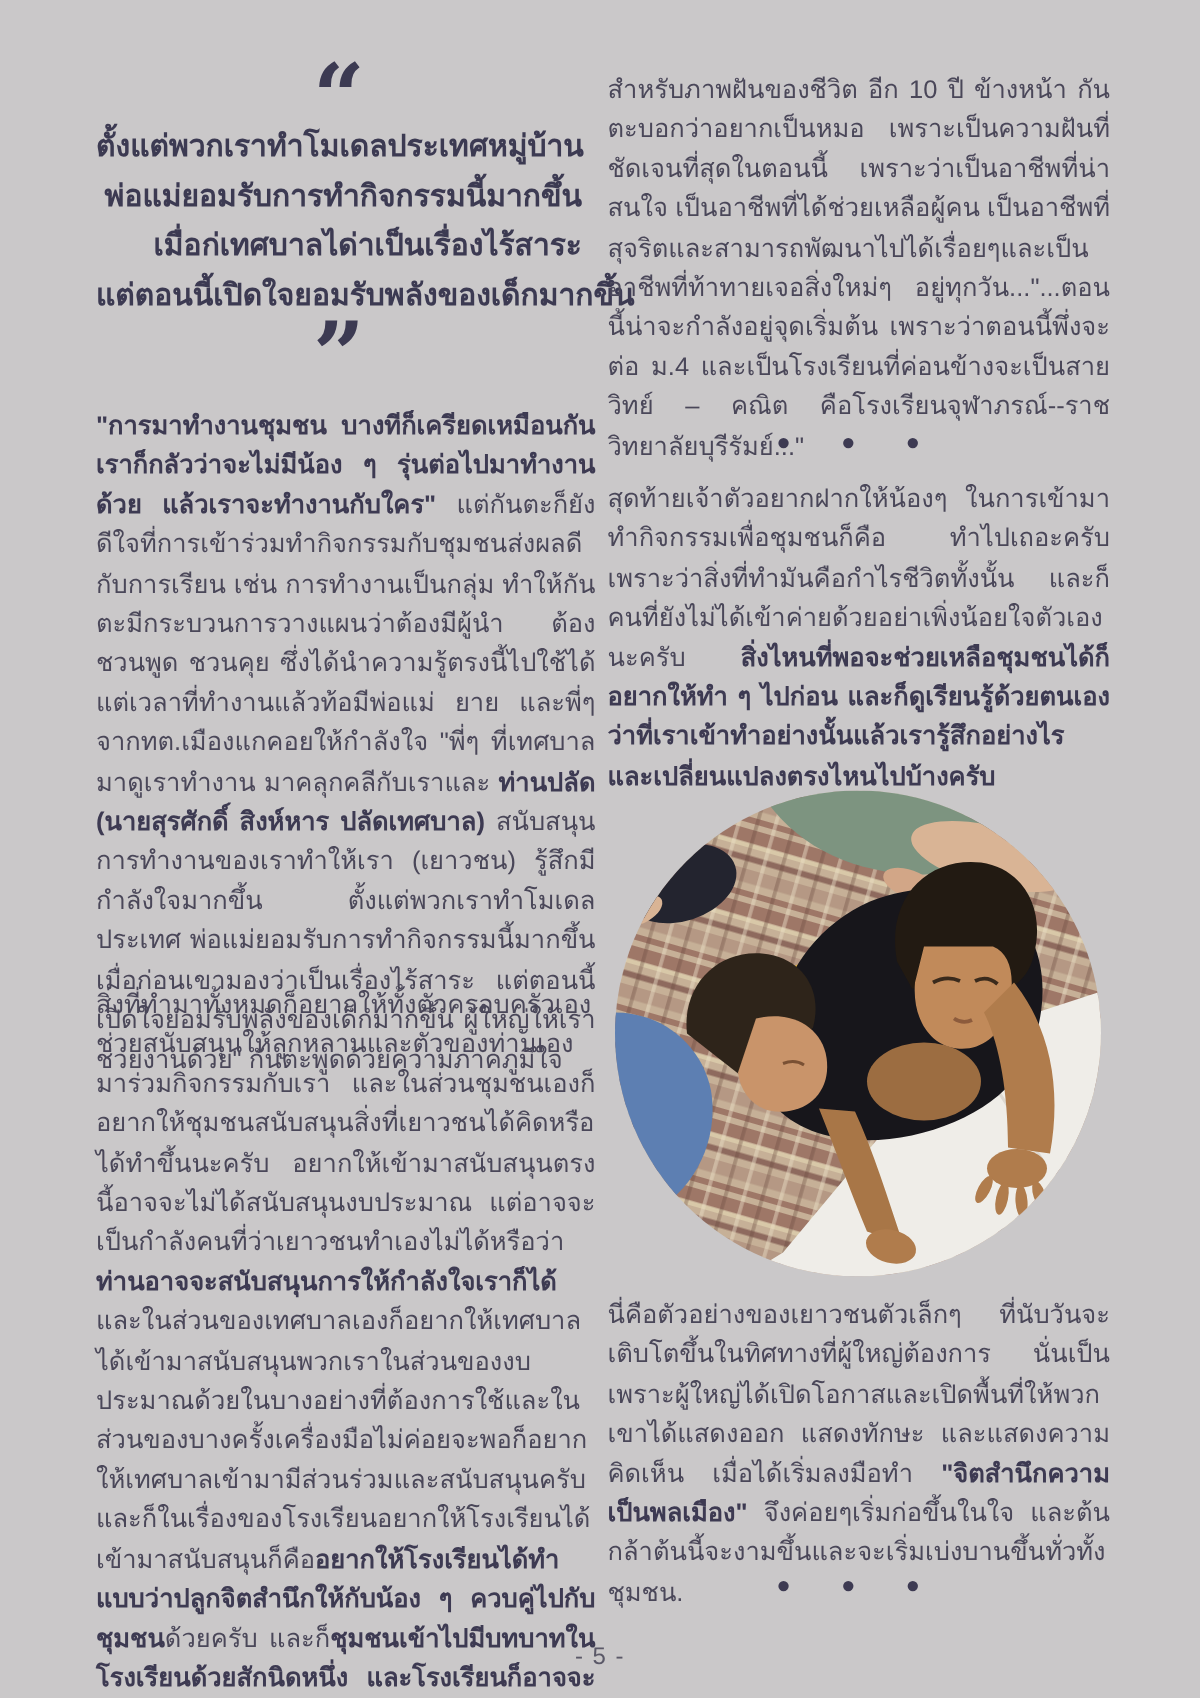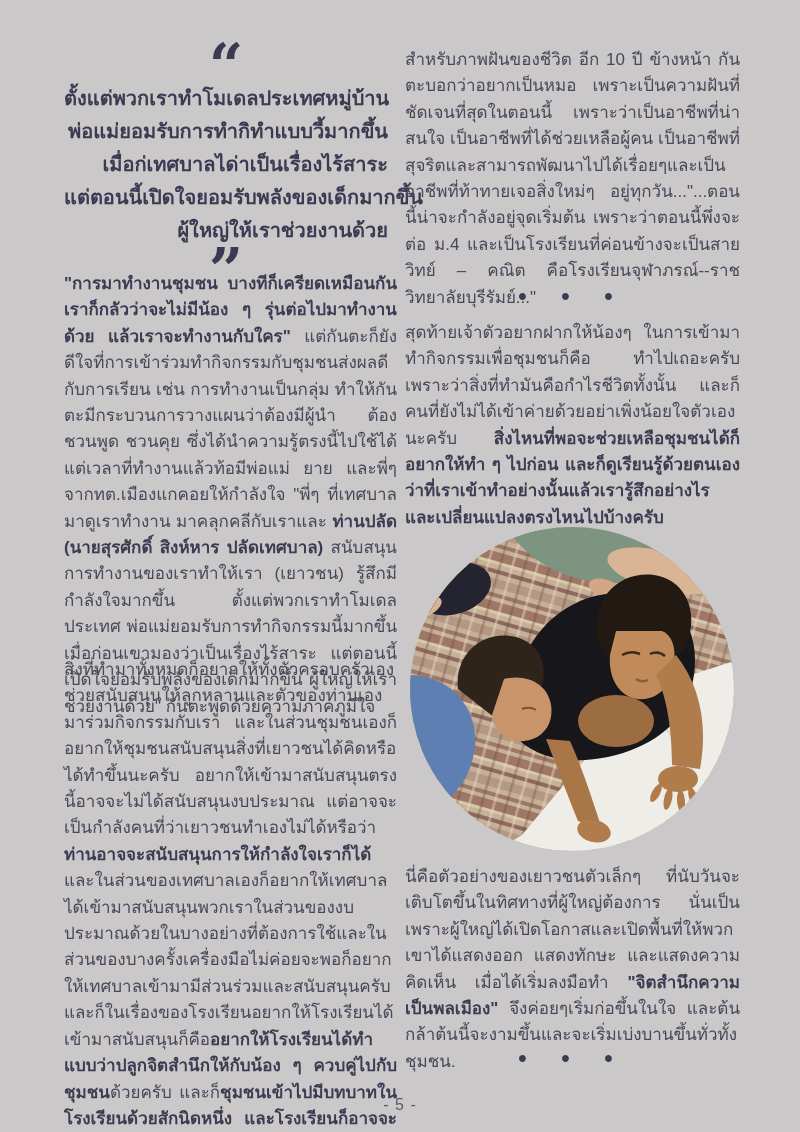--- a/index.html
+++ b/index.html
@@ -48,24 +48,23 @@
   }
 </style>
 </head>
 <body>
 
 <div class="page">
 
   <div class="quote-block">
     <div class="quote-mark">“</div>
     <div class="quote-line">ตั้งแต่พวกเราทำโมเดลประเทศหมู่บ้าน</div>
-    <div class="quote-line">พ่อแม่ยอมรับการทำกิทำแบบวี้มากขึ้น</div>
+    <div class="quote-line">พ่อแม่ยอมรับการทำกิจกรรมนี้มากขึ้น</div>
     <div class="quote-line">เมื่อก่เทศบาลได่าเป็นเรื่องไร้สาระ</div>
     <div class="quote-line">แต่ตอนนี้เปิดใจยอมรับพลังของเด็กมากขึ้น</div>
-    <div class="quote-line">ผู้ใหญ่ให้เราช่วยงานด้วย</div>
     <div class="quote-mark" style="margin-top:8px;">”</div>
   </div>
 
   <div class="para" style="left:64px;top:271px;width:333px;"><span class="bold">"การมาทำงานชุมชน บางทีก็เครียดเหมือนกัน เราก็กลัวว่าจะไม่มีน้อง ๆ รุ่นต่อไปมาทำงานด้วย แล้วเราจะทำงานกับใคร"</span><span> แต่กันตะก็ยังดีใจที่การเข้าร่วมทำกิจกรรมกับชุมชนส่งผลดีกับการเรียน เช่น การทำงานเป็นกลุ่ม ทำให้กันตะมีกระบวนการวางแผนว่าต้องมีผู้นำ ต้องชวนพูด ชวนคุย ซึ่งได้นำความรู้ตรงนี้ไปใช้ได้ แต่เวลาที่ทำงานแล้วท้อมีพ่อแม่ ยาย และพี่ๆ จากทต.เมืองแกคอยให้กำลังใจ "พี่ๆ ที่เทศบาลมาดูเราทำงาน มาคลุกคลีกับเราและ </span><span class="bold">ท่านปลัด (นายสุรศักดิ์ สิงห์หาร ปลัดเทศบาล)</span><span> สนับสนุนการทำงานของเราทำให้เรา (เยาวชน) รู้สึกมีกำลังใจมากขึ้น ตั้งแต่พวกเราทำโมเดลประเทศ พ่อแม่ยอมรับการทำกิจกรรมนี้มากขึ้น เมื่อก่อนเขามองว่าเป็นเรื่องไร้สาระ แต่ตอนนี้เปิดใจยอมรับพลังของเด็กมากขึ้น ผู้ใหญ่ให้เราช่วยงานด้วย" กันตะพูดด้วยความภาคภูมิใจ</span></div>
   <div class="para" style="left:64px;top:657px;width:333px;"><span>สิ่งที่ทำมาทั้งหมดก็อยากให้ทั้งตัวครอบครัวเองช่วยสนับสนุนให้ลูกหลานและตัวของท่านเองมาร่วมกิจกรรมกับเรา และในส่วนชุมชนเองก็อยากให้ชุมชนสนับสนุนสิ่งที่เยาวชนได้คิดหรือได้ทำขึ้นนะครับ อยากให้เข้ามาสนับสนุนตรงนี้อาจจะไม่ได้สนับสนุนงบประมาณ แต่อาจจะเป็นกำลังคนที่ว่าเยาวชนทำเองไม่ได้หรือว่า</span><span class="bold">ท่านอาจจะสนับสนุนการให้กำลังใจเราก็ได้</span><span> และในส่วนของเทศบาลเองก็อยากให้เทศบาลได้เข้ามาสนับสนุนพวกเราในส่วนของงบประมาณด้วยในบางอย่างที่ต้องการใช้และในส่วนของบางครั้งเครื่องมือไม่ค่อยจะพอก็อยากให้เทศบาลเข้ามามีส่วนร่วมและสนับสนุนครับ และก็ในเรื่องของโรงเรียนอยากให้โรงเรียนได้เข้ามาสนับสนุนก็คือ</span><span class="bold">อยากให้โรงเรียนได้ทำแบบว่าปลูกจิตสำนึกให้กับน้อง ๆ ควบคู่ไปกับชุมชน</span><span>ด้วยครับ และก็</span><span class="bold">ชุมชนเข้าไปมีบทบาทในโรงเรียนด้วยสักนิดหนึ่ง และโรงเรียนก็อาจจะเข้ามามีบทบาทในชุมชนอาจจะนำเด็กนักเรียนมาให้มีบทบาทและเชื่อมโยงกัน</span></div>
 
   <div class="para" style="left:405px;top:47px;width:335px;">สำหรับภาพฝันของชีวิต อีก 10 ปี ข้างหน้า กันตะบอกว่าอยากเป็นหมอ เพราะเป็นความฝันที่ชัดเจนที่สุดในตอนนี้ เพราะว่าเป็นอาชีพที่น่าสนใจ เป็นอาชีพที่ได้ช่วยเหลือผู้คน เป็นอาชีพที่สุจริตและสามารถพัฒนาไปได้เรื่อยๆและเป็นอาชีพที่ท้าทายเจอสิ่งใหม่ๆ อยู่ทุกวัน..."...ตอนนี้น่าจะกำลังอยู่จุดเริ่มต้น เพราะว่าตอนนี้พึ่งจะต่อ ม.4 และเป็นโรงเรียนที่ค่อนข้างจะเป็นสายวิทย์ – คณิต  คือโรงเรียนจุฬาภรณ์--ราชวิทยาลัยบุรีรัมย์..."</div>
 
   <div class="separator" style="top:286px;">•  •  •</div>
 

